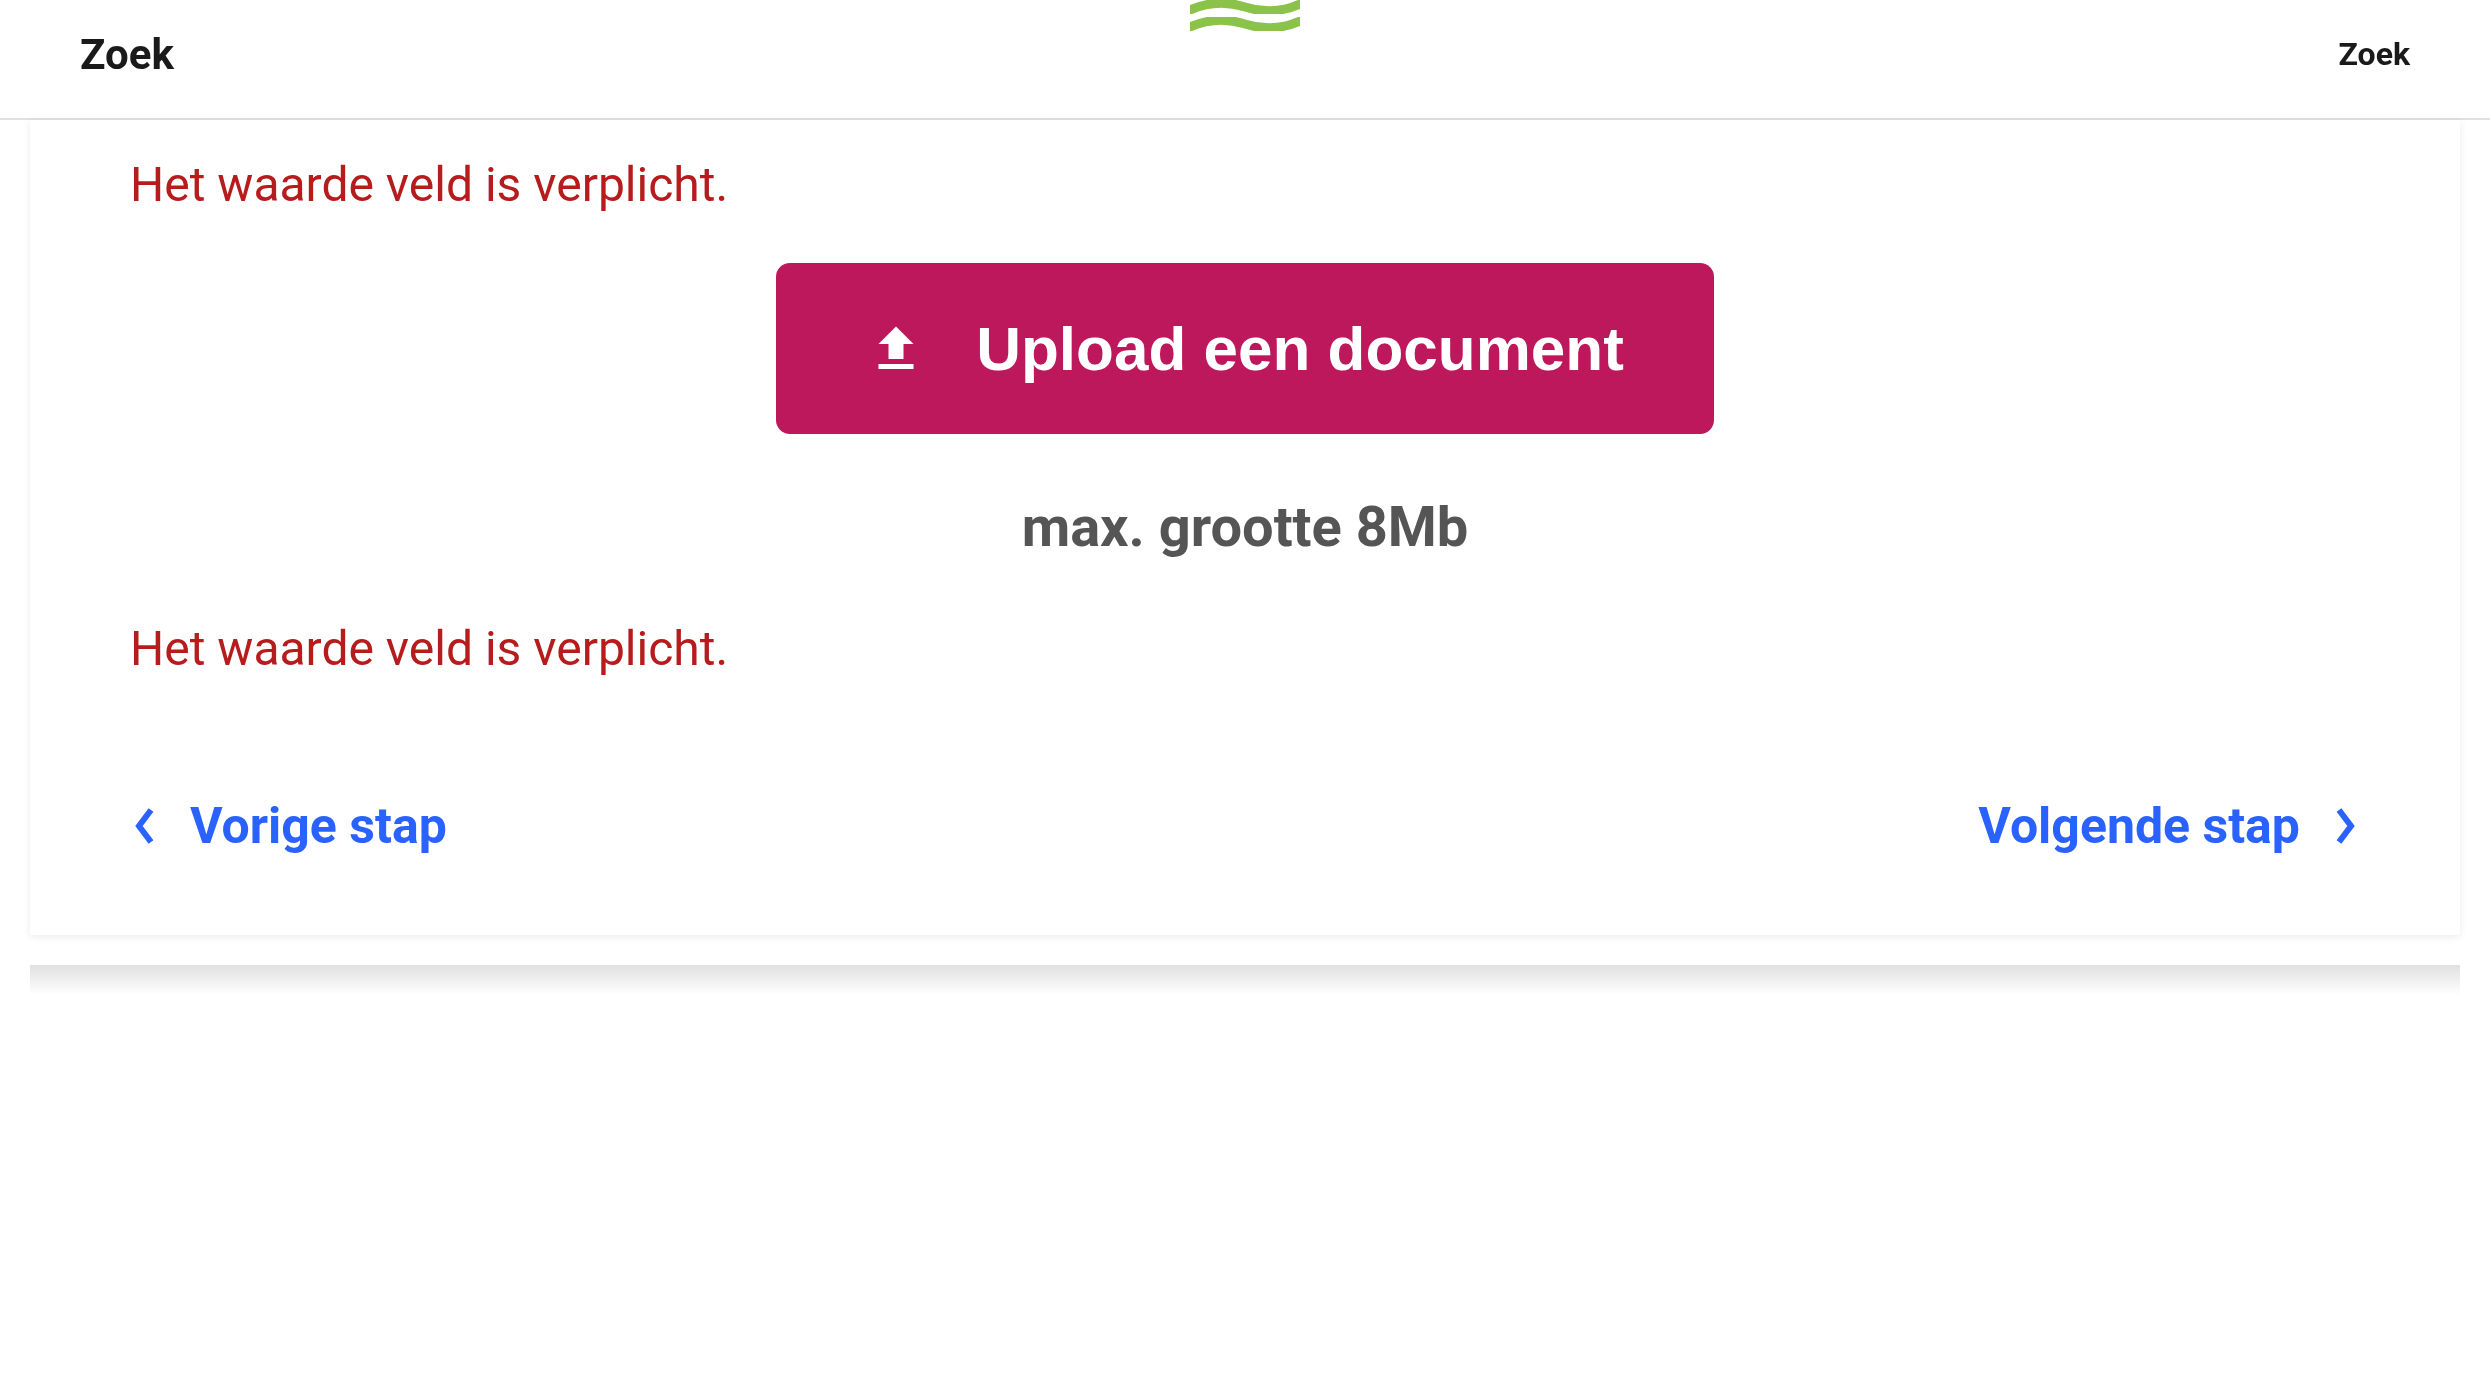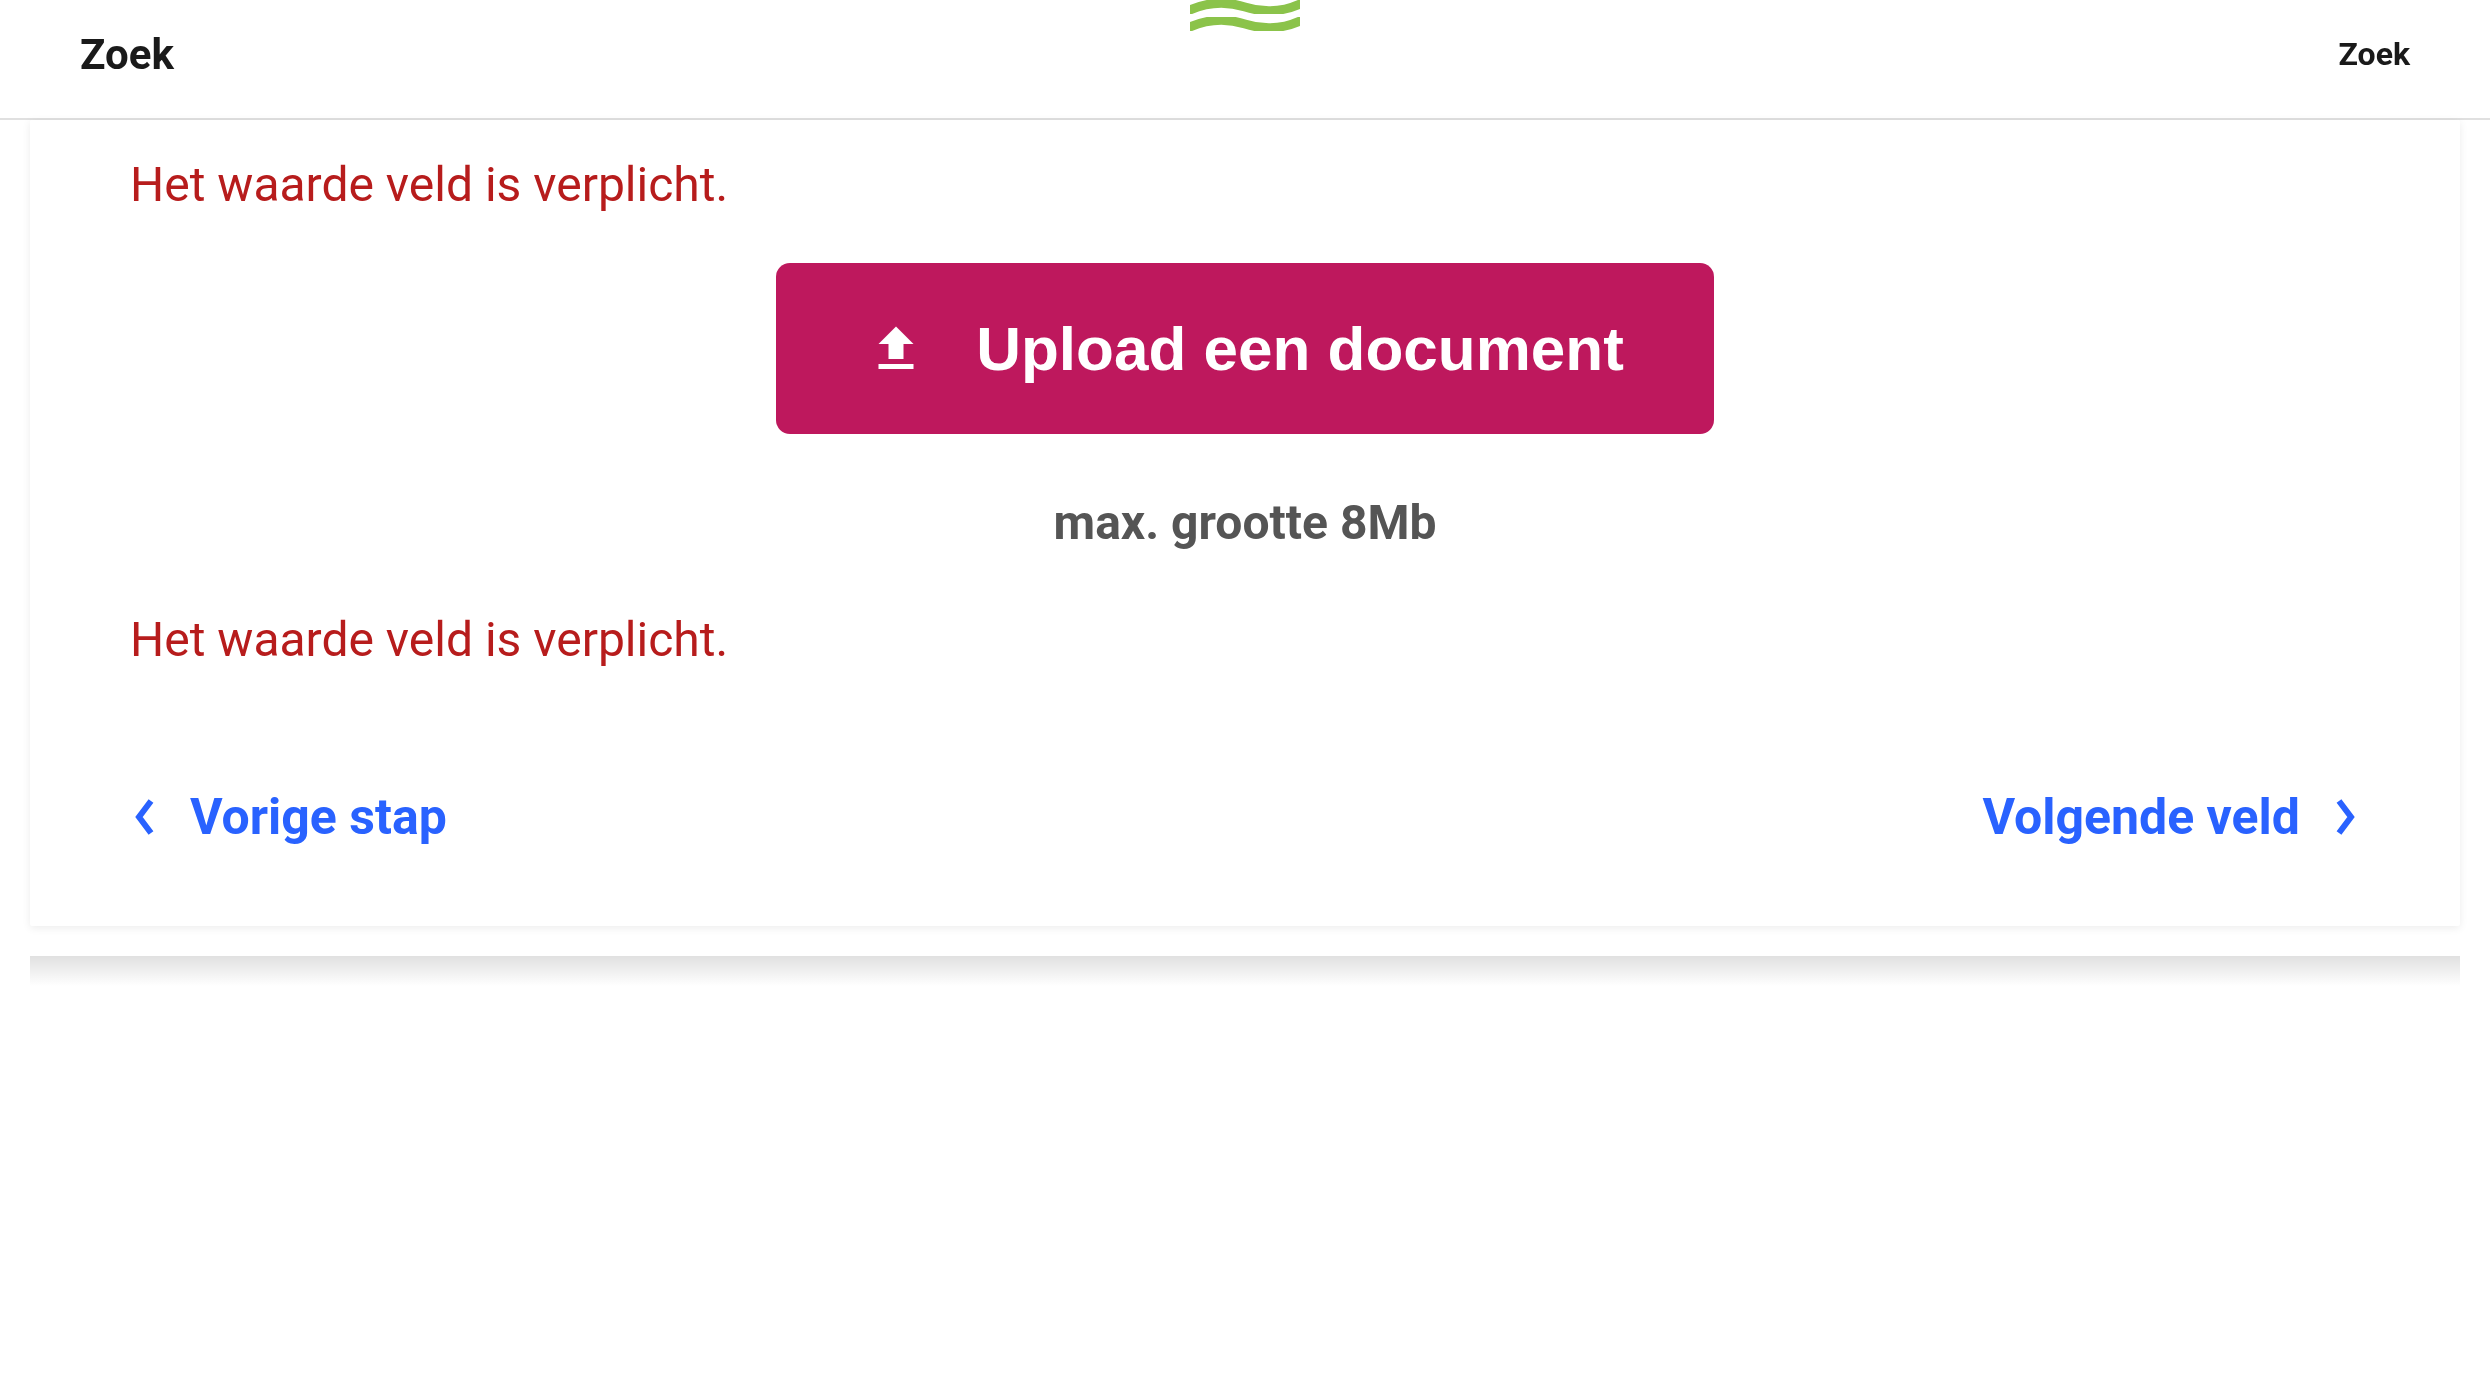--- a/index.html
+++ b/index.html
@@ -104,21 +104,21 @@
     }
     
     .upload-icon {
       width: 60px;
       height: 60px;
       fill: #ffffff;
     }
     
     .size-hint {
       color: #555555;
-      font-size: 48px;
+      font-size: 56px;
       font-weight: 700;
       margin-top: 60px;
     }
     
     .nav-footer {
       display: flex;
       justify-content: space-between;
       align-items: center;
       margin-top: 20px;
     }
@@ -182,21 +182,21 @@
   <div class="error-text-bottom">Het waarde veld is verplicht.</div>
 
   <div class="nav-footer">
     <a class="nav-link">
       <svg class="chevron" viewBox="0 0 24 40">
         <polyline points="18,4 6,20 18,36"></polyline>
       </svg>
       <span>Vorige stap</span>
     </a>
     <a class="nav-link">
-      <span>Volgende veld</span>
+      <span>Volgende stap</span>
       <svg class="chevron" viewBox="0 0 24 40">
         <polyline points="6,4 18,20 6,36"></polyline>
       </svg>
     </a>
   </div>
 </div>
 
 <div class="shadow-line"></div>
 
 </body></html>

